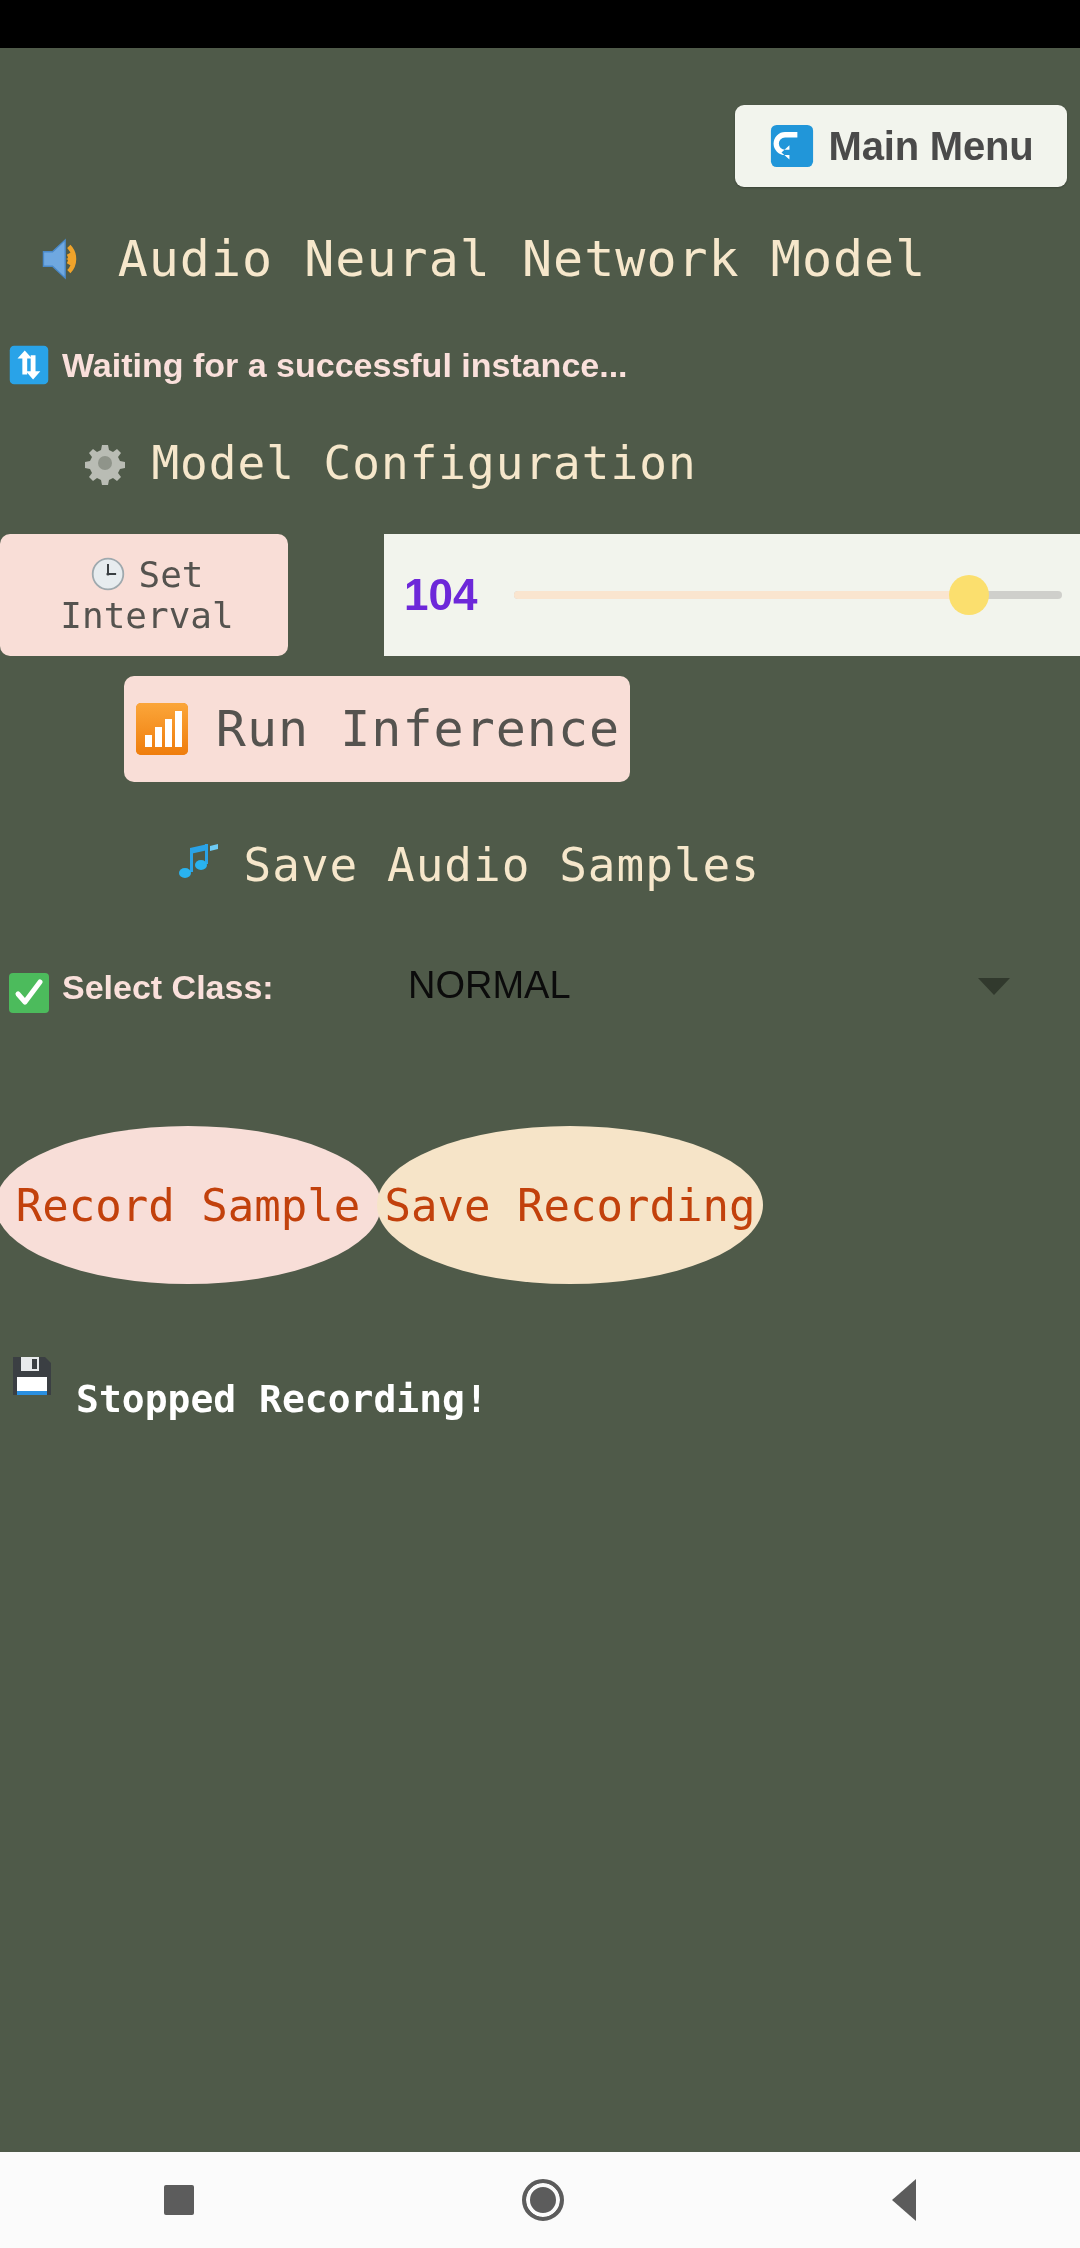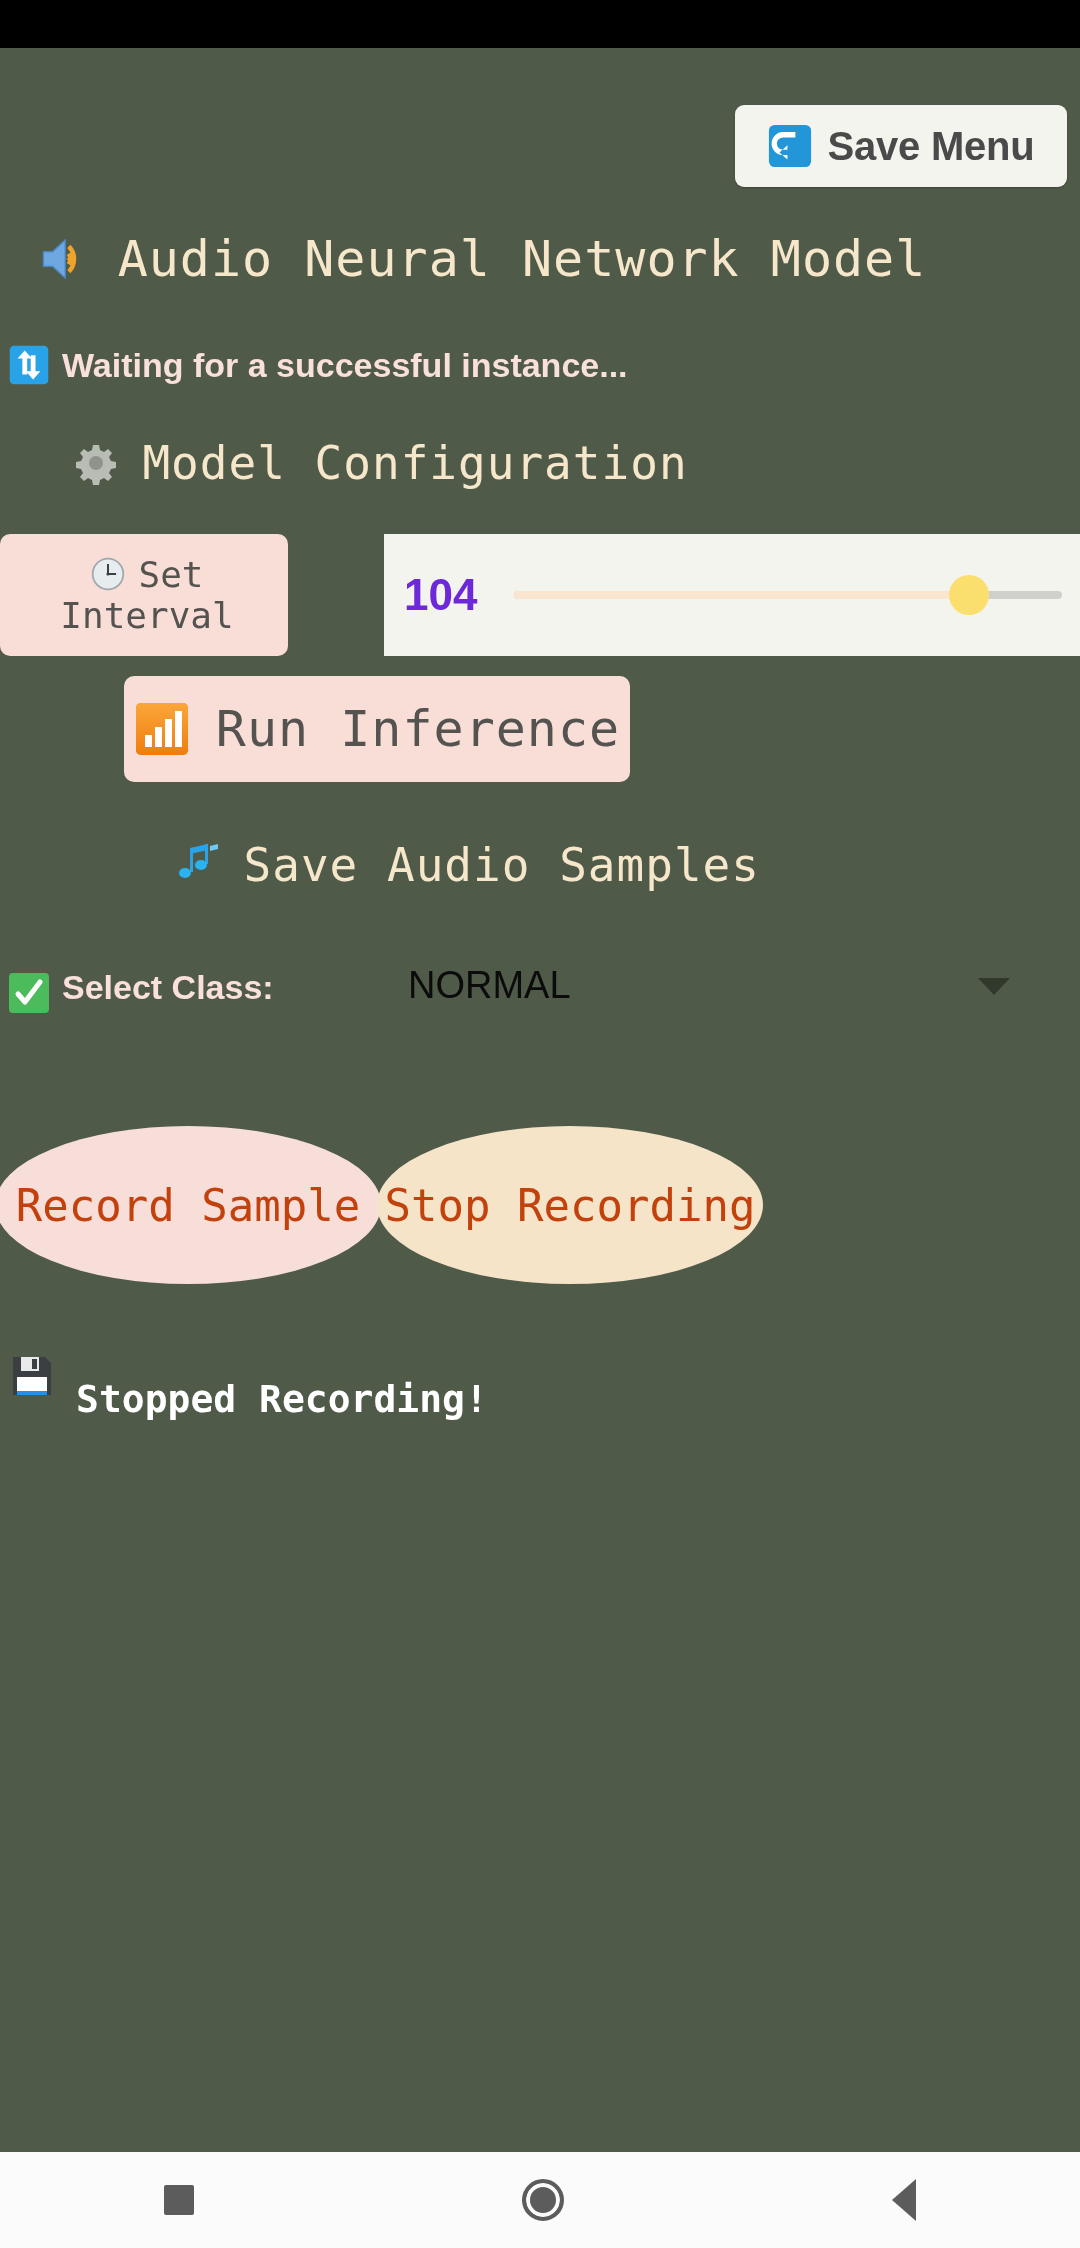--- a/index.html
+++ b/index.html
@@ -102,21 +102,21 @@
     font-size: 34px;
     font-weight: bold;
     color: #fae0db;
     white-space: nowrap;
   }
 
   
   #config-row {
     position: absolute;
     top: 388px;
-    left: 0;
+    left: 9px;
     width: 760px;
     display: flex;
     align-items: center;
     justify-content: center;
     gap: 22px;
   }
   .gear-icon { width: 48px; height: 48px; display: block; }
   #config-title {
     font-family: "DejaVu Sans Mono", "Liberation Mono", monospace;
     font-size: 46px;
@@ -390,21 +390,21 @@
 
   <div id="status-bar"></div>
 
   <div id="app-body">
 
     <div id="main-menu-btn">
       <svg class="menu-icon" viewBox="0 0 48 48">
         <rect x="2" y="2" width="44" height="44" rx="6" fill="#2196d9"></rect>
         <path d="M30 12 h-14 a7 7 0 0 0 0 14 h5 v-5 l-9 8 9 8 v-5 h-5 a13 13 0 0 1 0 -26 h14 z" fill="#ffffff" transform="translate(2,4) scale(0.92)"></path>
       </svg>
-      <span id="main-menu-label">Save Menu</span>
+      <span id="main-menu-label">Main Menu</span>
     </div>
 
     <div id="title-row">
       <svg class="speaker-icon" viewBox="0 0 64 64">
         <path d="M6 24 h10 L30 11 v42 L16 40 H6 z" fill="#6fa8e0"></path>
         <path d="M6 24 h10 L30 11 v42 L16 40 H6 z" fill="none" stroke="#4a89c9" stroke-width="1.5"></path>
         <path d="M34 18 a20 20 0 0 1 0 28" fill="none" stroke="#f0a32a" stroke-width="5"></path>
         <path d="M34 26 a12 12 0 0 1 0 12" fill="none" stroke="#f0a32a" stroke-width="5"></path>
         <path d="M34 31 a5 5 0 0 1 0 2" fill="none" stroke="#f0a32a" stroke-width="5"></path>
       </svg>
@@ -494,21 +494,21 @@
       <div id="class-dropdown">
         <span id="class-value">NORMAL</span>
         <div id="dropdown-arrow"></div>
       </div>
     </div>
 
     <div id="record-sample-btn" style="background: rgb(248, 222, 216);">
       <span class="ellipse-label">Record Sample</span>
     </div>
     <div id="stop-recording-btn" style="background: rgb(246, 228, 200);">
-      <span class="ellipse-label">Stop Recording</span>
+      <span class="ellipse-label">Save Recording</span>
     </div>
 
     <div id="stopped-row">
       <svg class="floppy-icon" viewBox="0 0 44 44">
         <path d="M3 3 h32 l6 6 v32 h-38 z" fill="#3b3f43"></path>
         <rect x="11" y="3" width="18" height="14" fill="#e8eaec"></rect>
         <rect x="22" y="5" width="5" height="10" fill="#3b3f43"></rect>
         <rect x="7" y="23" width="30" height="18" fill="#ffffff"></rect>
         <rect x="7" y="37" width="30" height="4" fill="#2a8fe0"></rect>
       </svg>

